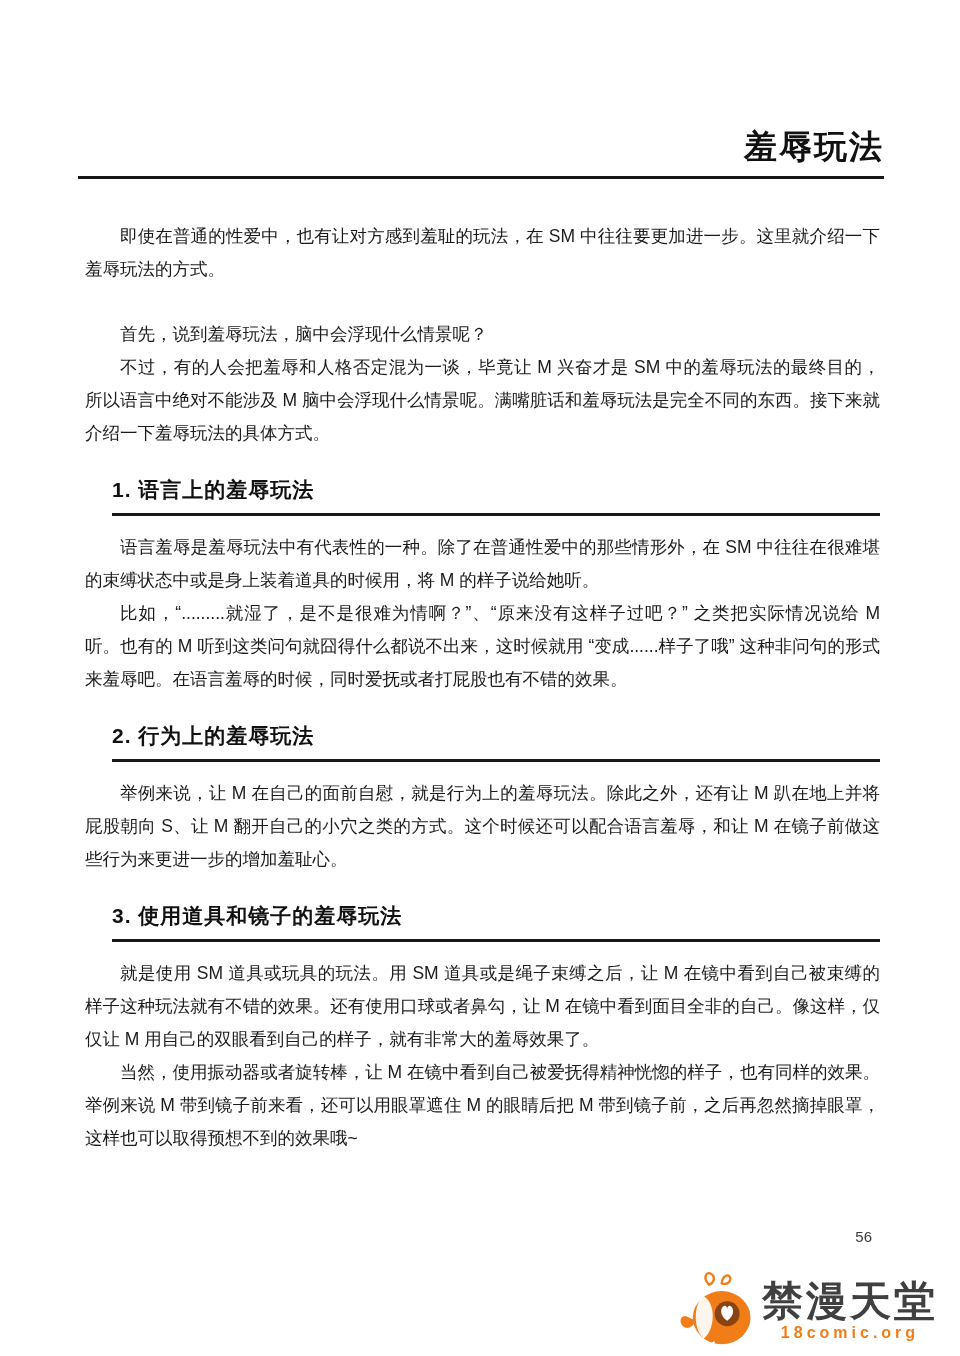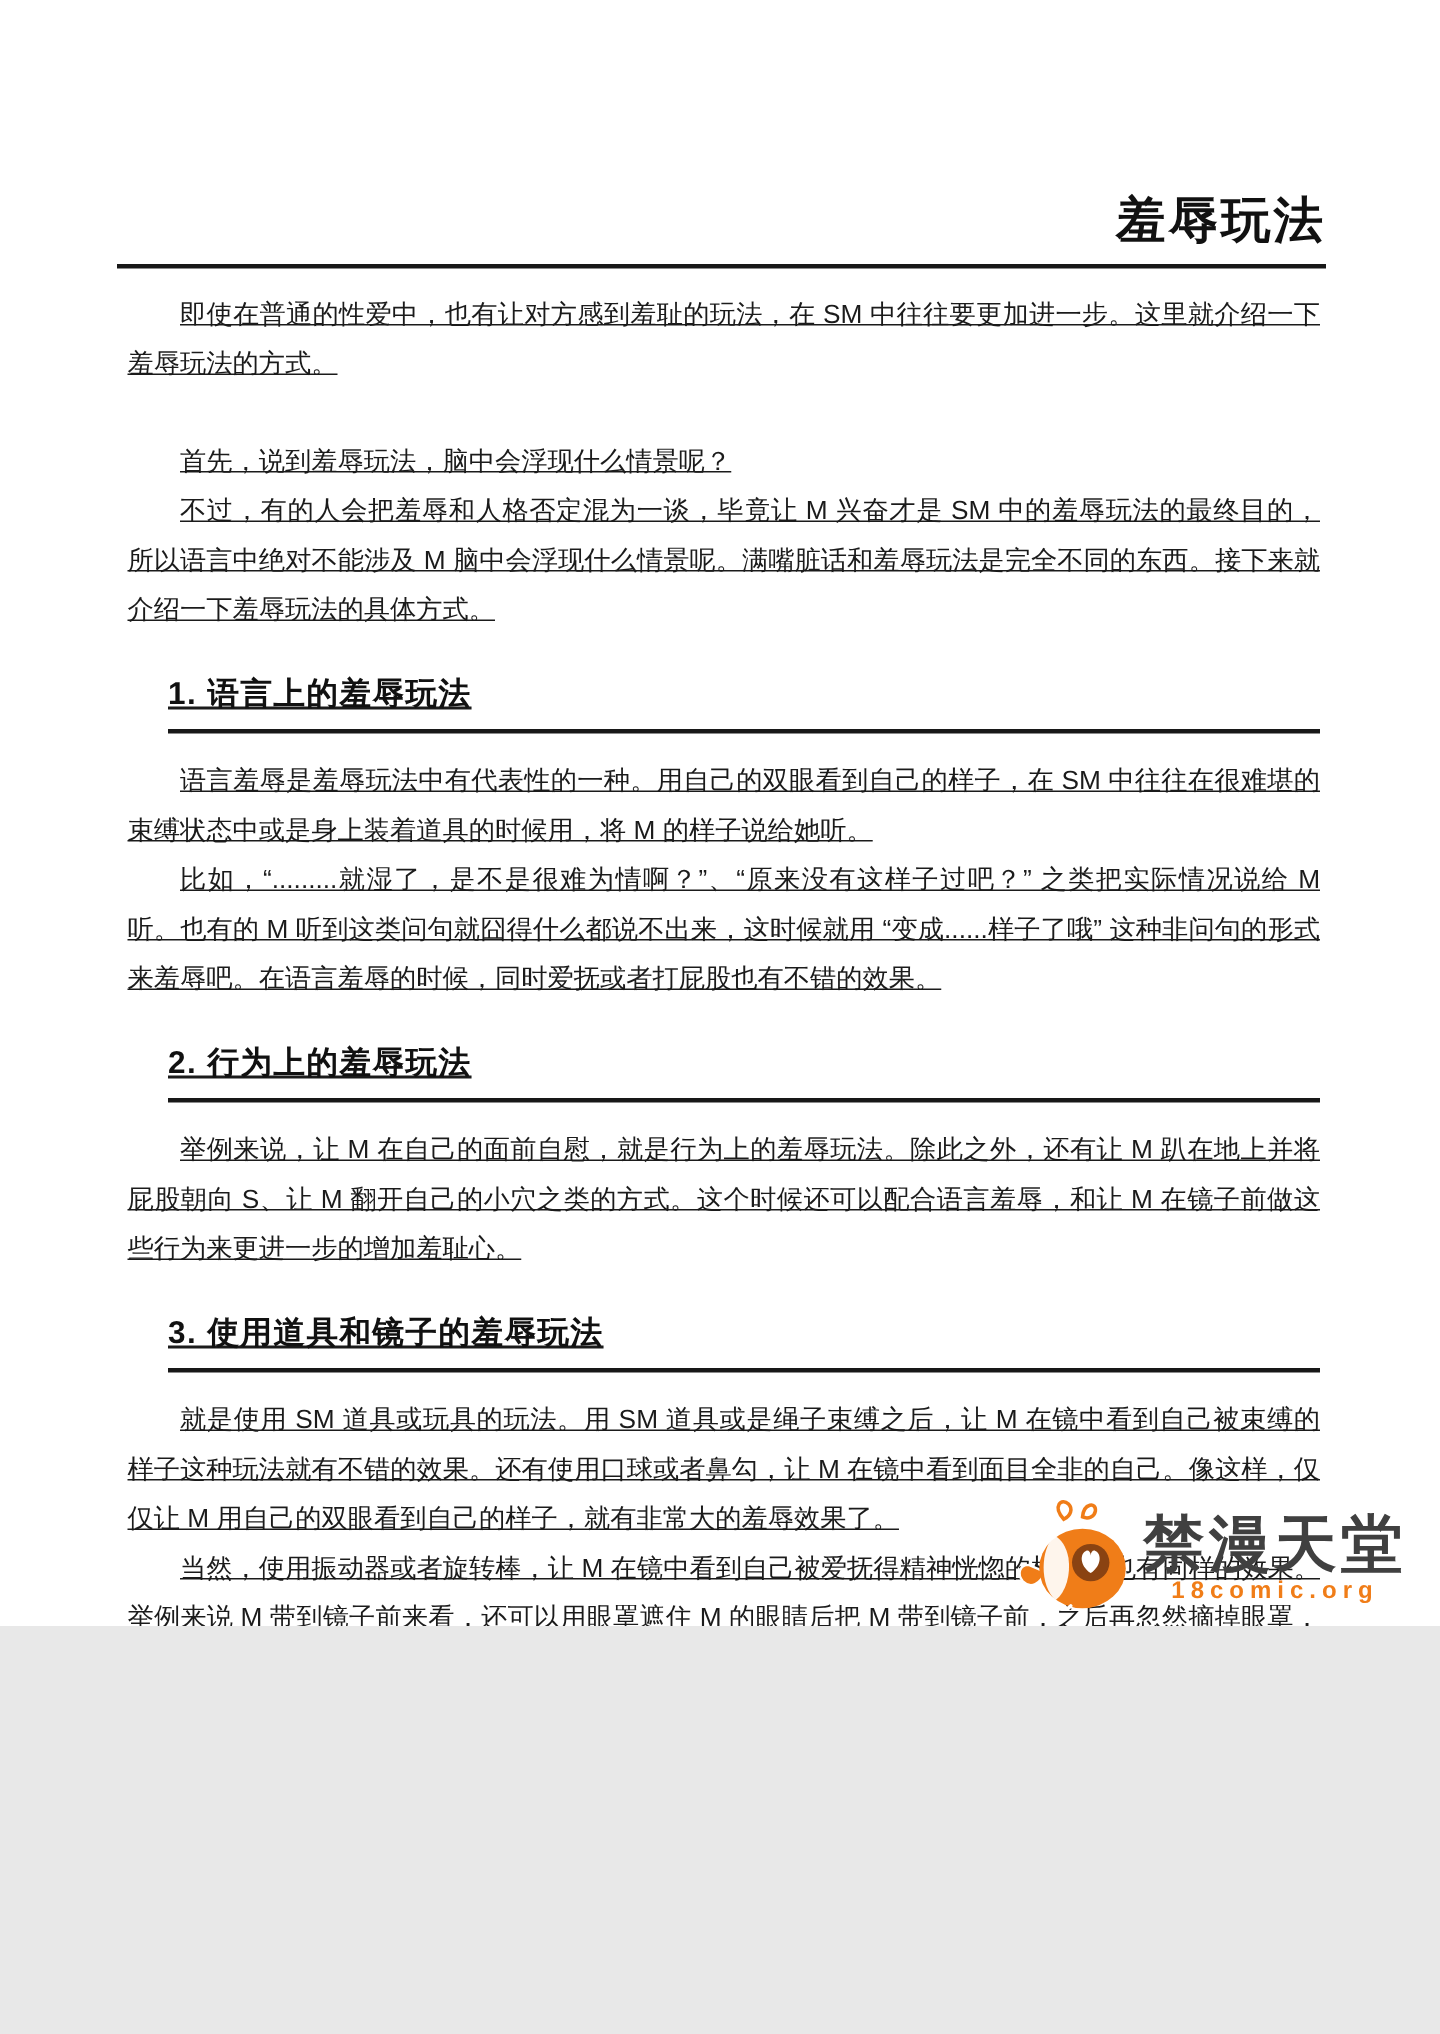--- a/index.html
+++ b/index.html
@@ -1,19 +1,19 @@
 <!DOCTYPE html>
 <html><head>
 <meta charset="utf-8">
 <style>
   * { margin:0; padding:0; box-sizing:border-box; }
   html,body { background:#e8e8e8; }
   .page {
     position:relative;
-    width:960px; height:1084px;
+    width:960px; height:1356px;
     margin:0 auto;
     background:#ffffff;
     font-family:"Liberation Sans","DejaVu Sans",sans-serif;
     color:#1b1b1b;
     overflow:hidden;
   }
   .header { padding:126px 76px 0 78px; }
   .page-title {
     text-align:right;
     font-size:33px;
@@ -22,25 +22,24 @@
     letter-spacing:2px;
     color:#111;
   }
   .header-rule {
     margin-top:9px;
     border:none;
     border-top:3px solid #181818;
     height:0;
   }
   .content {
-    padding:14px 80px 0 85px;
+    padding:41px 80px 0 85px;
     font-size:17.5px;
     line-height:33px;
     text-align:justify;
-    text-decoration:underline;
   }
   .content p {
     text-indent:2em;
     margin:0;
   }
   .content p.gap-top { margin-top:32px; }
   .section-heading {
     font-size:21px;
     font-weight:bold;
     color:#111;
@@ -90,21 +89,21 @@
     <div class="page-title">羞辱玩法</div>
     <hr class="header-rule">
   </div>
 
   <div class="content">
     <p>即使在普通的性爱中，也有让对方感到羞耻的玩法，在 SM 中往往要更加进一步。这里就介绍一下羞辱玩法的方式。</p>
     <p class="gap-top">首先，说到羞辱玩法，脑中会浮现什么情景呢？</p>
     <p>不过，有的人会把羞辱和人格否定混为一谈，毕竟让 M 兴奋才是 SM 中的羞辱玩法的最终目的，所以语言中绝对不能涉及 M 脑中会浮现什么情景呢。满嘴脏话和羞辱玩法是完全不同的东西。接下来就介绍一下羞辱玩法的具体方式。</p>
 
     <div class="section-heading">1.  语言上的羞辱玩法</div>
-    <p>语言羞辱是羞辱玩法中有代表性的一种。用自己的双眼看到自己的样子，在 SM 中往往在很难堪的束缚状态中或是身上装着道具的时候用，将 M 的样子说给她听。</p>
+    <p>语言羞辱是羞辱玩法中有代表性的一种。除了在普通性爱中的那些情形外，在 SM 中往往在很难堪的束缚状态中或是身上装着道具的时候用，将 M 的样子说给她听。</p>
     <p>比如，“.........就湿了，是不是很难为情啊？”、“原来没有这样子过吧？” 之类把实际情况说给 M 听。也有的 M 听到这类问句就囧得什么都说不出来，这时候就用 “变成......样子了哦” 这种非问句的形式来羞辱吧。在语言羞辱的时候，同时爱抚或者打屁股也有不错的效果。</p>
 
     <div class="section-heading">2.  行为上的羞辱玩法</div>
     <p>举例来说，让 M 在自己的面前自慰，就是行为上的羞辱玩法。除此之外，还有让 M 趴在地上并将屁股朝向 S、让 M 翻开自己的小穴之类的方式。这个时候还可以配合语言羞辱，和让 M 在镜子前做这些行为来更进一步的增加羞耻心。</p>
 
     <div class="section-heading">3.  使用道具和镜子的羞辱玩法</div>
     <p>就是使用 SM 道具或玩具的玩法。用 SM 道具或是绳子束缚之后，让 M 在镜中看到自己被束缚的样子这种玩法就有不错的效果。还有使用口球或者鼻勾，让 M 在镜中看到面目全非的自己。像这样，仅仅让 M 用自己的双眼看到自己的样子，就有非常大的羞辱效果了。</p>
     <p>当然，使用振动器或者旋转棒，让 M 在镜中看到自己被爱抚得精神恍惚的样子，也有同样的效果。举例来说 M 带到镜子前来看，还可以用眼罩遮住 M 的眼睛后把 M 带到镜子前，之后再忽然摘掉眼罩，这样也可以取得预想不到的效果哦~</p>
   </div>
 

